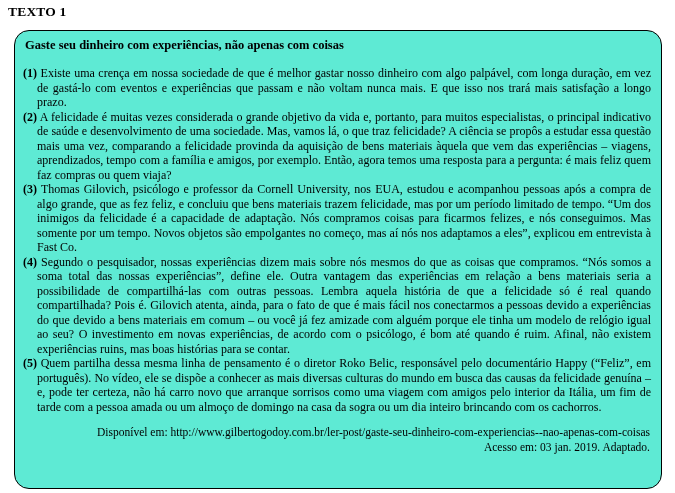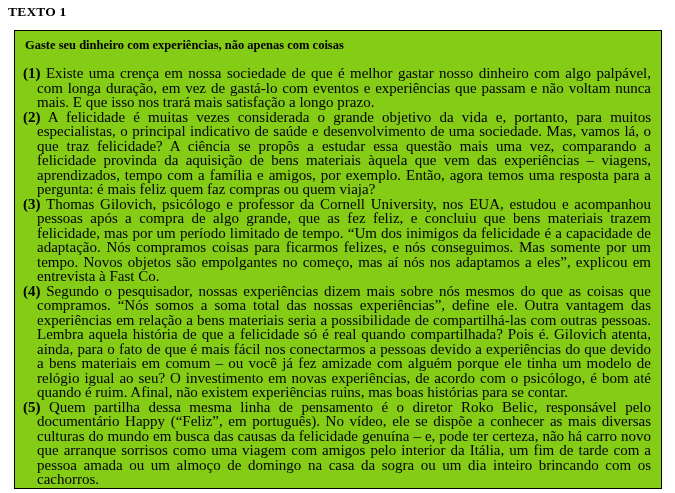--- a/index.html
+++ b/index.html
@@ -1,15 +1,15 @@
 <!DOCTYPE html>
 <html><head>
 <meta charset="utf-8">
 <style>
-  * { margin: 0; padding: 0; box-sizing: border-box; }
+  * { margin: 0; padding: 0; box-sizing: border-box; border-radius: 15px; }
   html, body {
     width: 675px;
     height: 493px;
     background: #ffffff;
     color: #000000;
     font-family: "Liberation Serif", "DejaVu Serif", serif;
     overflow: hidden;
   }
   .page {
     width: 675px;
@@ -26,30 +26,30 @@
   }
   .text-box {
     position: absolute;
     left: 14px;
     top: 30px;
     width: 648px;
     height: 459px;
     border: 1.5px solid #000000;
     padding: 6px 10px 4px 8px;
     overflow: hidden;
-    background: #84cc16;
+    background: #5eead4;
   }
   .box-title {
     font-size: 12.5px;
     font-weight: bold;
     margin: 1px 0 14px 2px;
     line-height: 14px;
   }
   .paragraphs p {
-    font-size: 15px;
+    font-size: 12px;
     line-height: 14.5px;
     text-align: justify;
     padding-left: 14px;
     text-indent: -14px;
     margin: 0;
   }
   .paragraphs .marker {
     font-weight: bold;
   }
   .italic-title {
@@ -80,16 +80,20 @@
       <p><span class="marker">(2)</span> <span>A felicidade é muitas vezes considerada o grande objetivo da vida e, portanto, para muitos especialistas, o principal indicativo de saúde e desenvolvimento de uma sociedade. Mas, vamos lá, o que traz felicidade? A ciência se propôs a estudar essa questão mais uma vez, comparando a felicidade provinda da aquisição de bens materiais àquela que vem das experiências – viagens, aprendizados, tempo com a família e amigos, por exemplo. Então, agora temos uma resposta para a pergunta: é mais feliz quem faz compras ou quem viaja?</span></p>
 
       <p><span class="marker">(3)</span> <span>Thomas Gilovich, psicólogo e professor da Cornell University, nos EUA, estudou e acompanhou pessoas após a compra de algo grande, que as fez feliz, e concluiu que bens materiais trazem felicidade, mas por um período limitado de tempo. “Um dos inimigos da felicidade é a capacidade de adaptação. Nós compramos coisas para ficarmos felizes, e nós conseguimos. Mas somente por um tempo. Novos objetos são empolgantes no começo, mas aí nós nos adaptamos a eles”, explicou em entrevista à Fast Co.</span></p>
 
       <p><span class="marker">(4)</span> <span>Segundo o pesquisador, nossas experiências dizem mais sobre nós mesmos do que as coisas que compramos. “Nós somos a soma total das nossas experiências”, define ele. Outra vantagem das experiências em relação a bens materiais seria a possibilidade de compartilhá-las com outras pessoas. Lembra aquela história de que a felicidade só é real quando compartilhada? Pois é. Gilovich atenta, ainda, para o fato de que é mais fácil nos conectarmos a pessoas devido a experiências do que devido a bens materiais em comum – ou você já fez amizade com alguém porque ele tinha um modelo de relógio igual ao seu? O investimento em novas experiências, de acordo com o psicólogo, é bom até quando é ruim. Afinal, não existem experiências ruins, mas boas histórias para se contar.</span></p>
 
       <p><span class="marker">(5)</span> <span>Quem partilha dessa mesma linha de pensamento é o diretor Roko Belic, responsável pelo documentário</span> <span class="italic-title">Happy</span> <span>(“Feliz”, em português). No vídeo, ele se dispõe a conhecer as mais diversas culturas do mundo em busca das causas da felicidade genuína – e, pode ter certeza, não há carro novo que arranque sorrisos como uma viagem com amigos pelo interior da Itália, um fim de tarde com a pessoa amada ou um almoço de domingo na casa da sogra ou um dia inteiro brincando com os cachorros.</span></p>
 
     </div>
 
+    <div class="source">
+      <div>Disponível em: http://www.gilbertogodoy.com.br/ler-post/gaste-seu-dinheiro-com-experiencias--nao-apenas-com-coisas</div>
+      <div>Acesso em: 03 jan. 2019. Adaptado.</div>
+    </div>
 
   </div>
 
 </div>
 
 </body></html>

